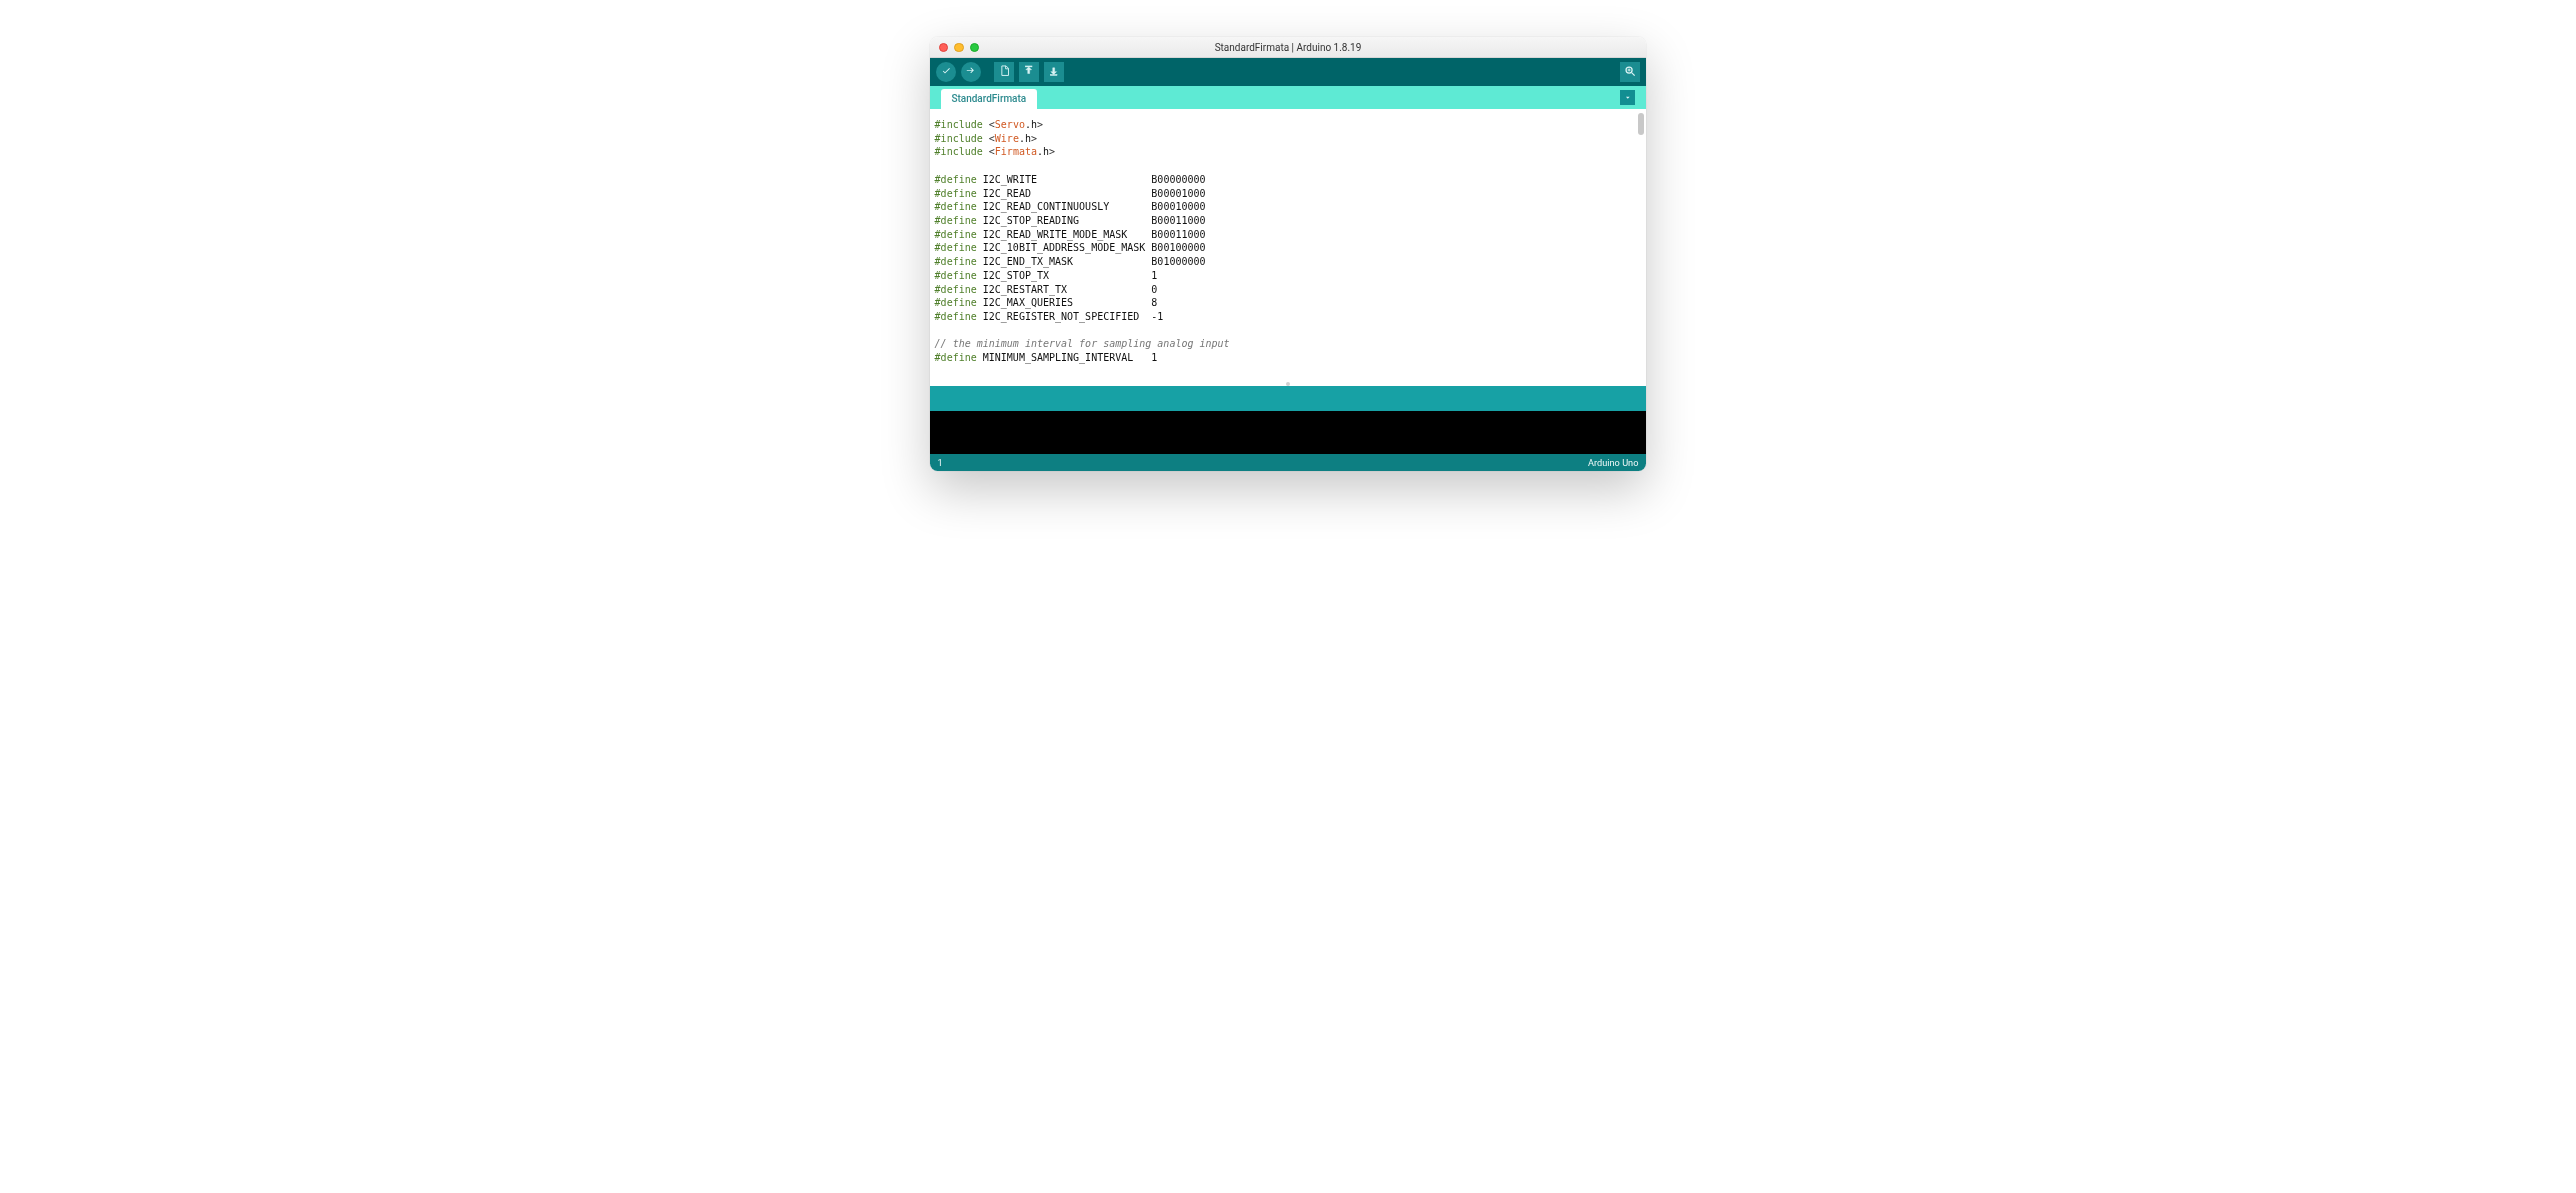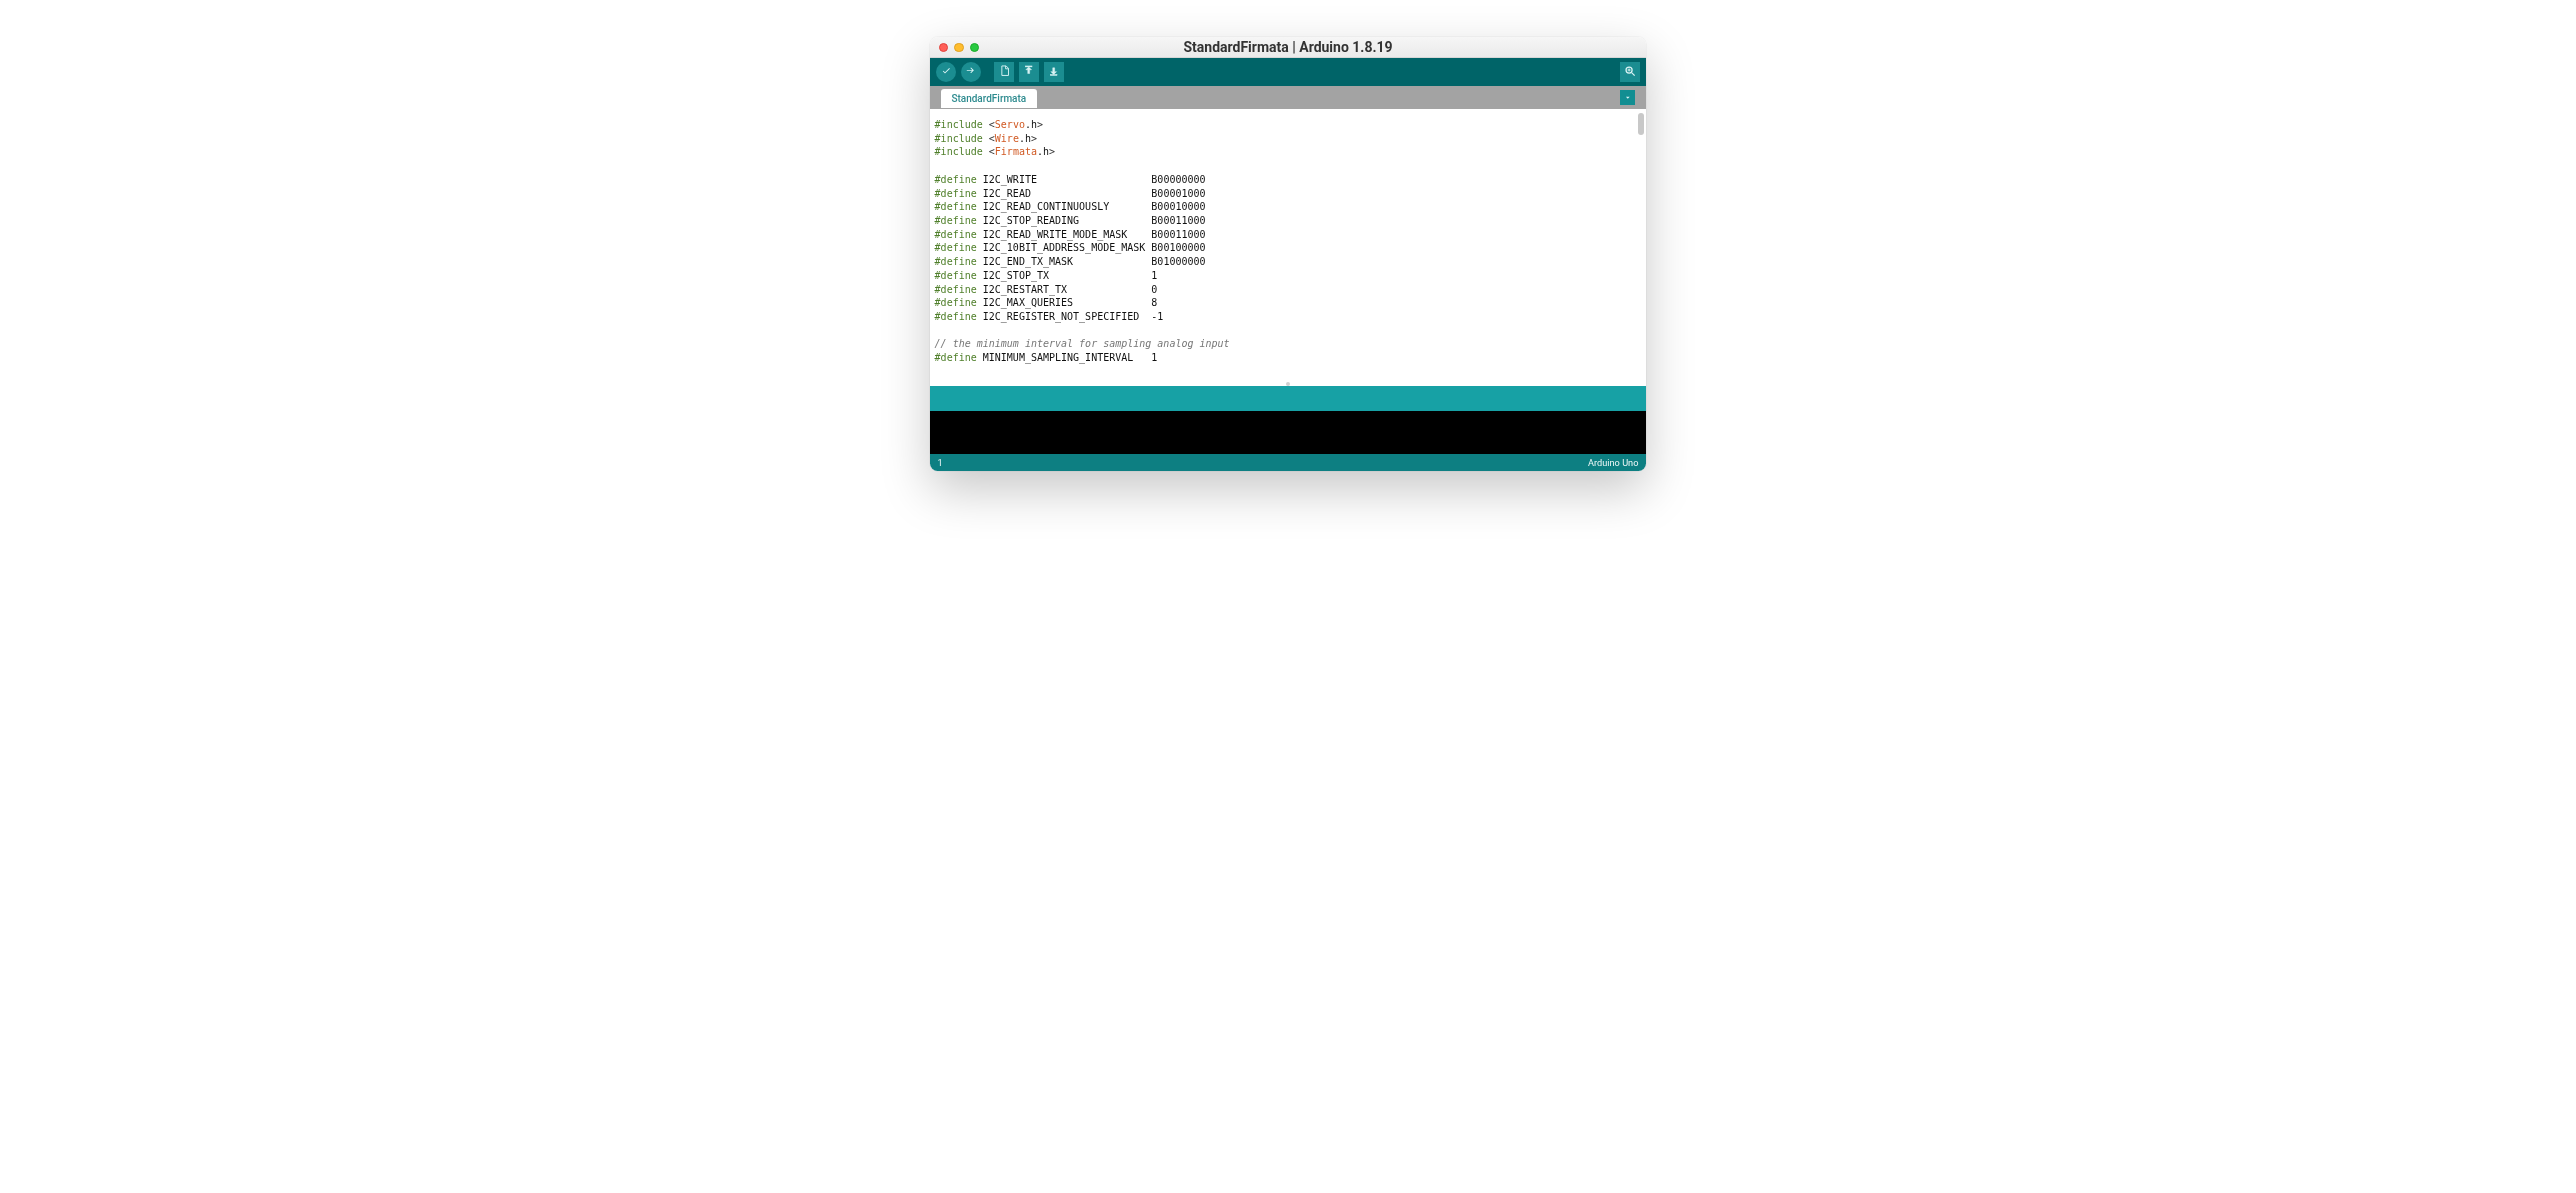--- a/index.html
+++ b/index.html
@@ -43,22 +43,22 @@
       height: 9.2px;
       border-radius: 50%;
     }
     .tl-close    { background: #ff5f57; border: 0.4px solid #e0443e; }
     .tl-min      { background: #ffbd2e; border: 0.4px solid #dea123; }
     .tl-max      { background: #28c940; border: 0.4px solid #1dac2c; }
     .title {
       position: absolute;
       left: 0; right: 0;
       text-align: center;
-      font-size: 14px;
-      font-weight: 700;
+      font-size: 10px;
+      font-weight: 400;
       color: #333;
       pointer-events: none;
     }
 
     
     .toolbar {
       height: 27.5px;
       background: #006468;
       display: flex;
       align-items: center;
@@ -87,23 +87,23 @@
       align-items: center;
       justify-content: center;
       cursor: pointer;
     }
     .tb-sq svg { fill: #d9f3f4; stroke: #d9f3f4; }
     .tb-gap { width: 4.6px; }
 
     
     .tabbar {
       height: 23px;
-      background: #a3a3a3;
-      display: flex;
-      align-items: flex-start;
+      background: #5eead4;
+      display: flex;
+      align-items: center;
       padding: 0 10.7px;
       position: relative;
     }
     .tab {
       background: #ffffff;
       color: #2e8b8f;
       font-size: 10px;
       font-weight: 500;
       padding: 3.8px 10.7px 4.6px;
       border-top-left-radius: 3.1px;

